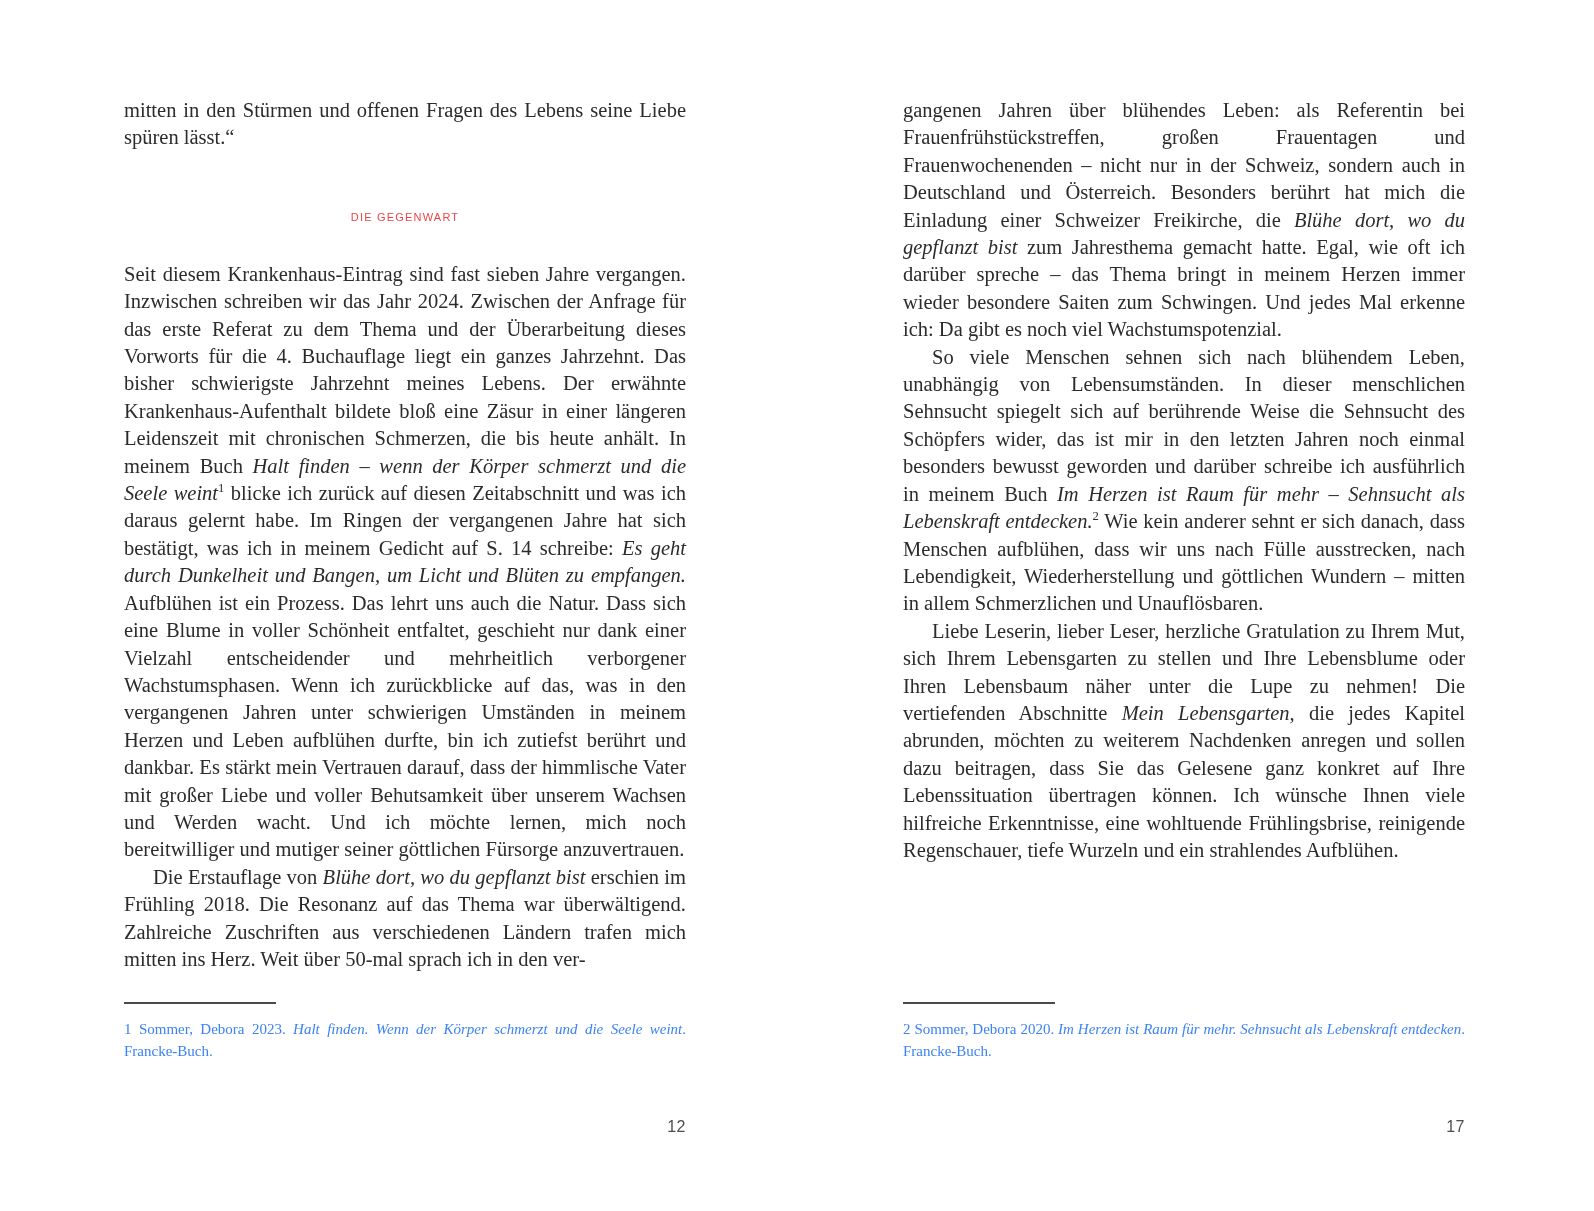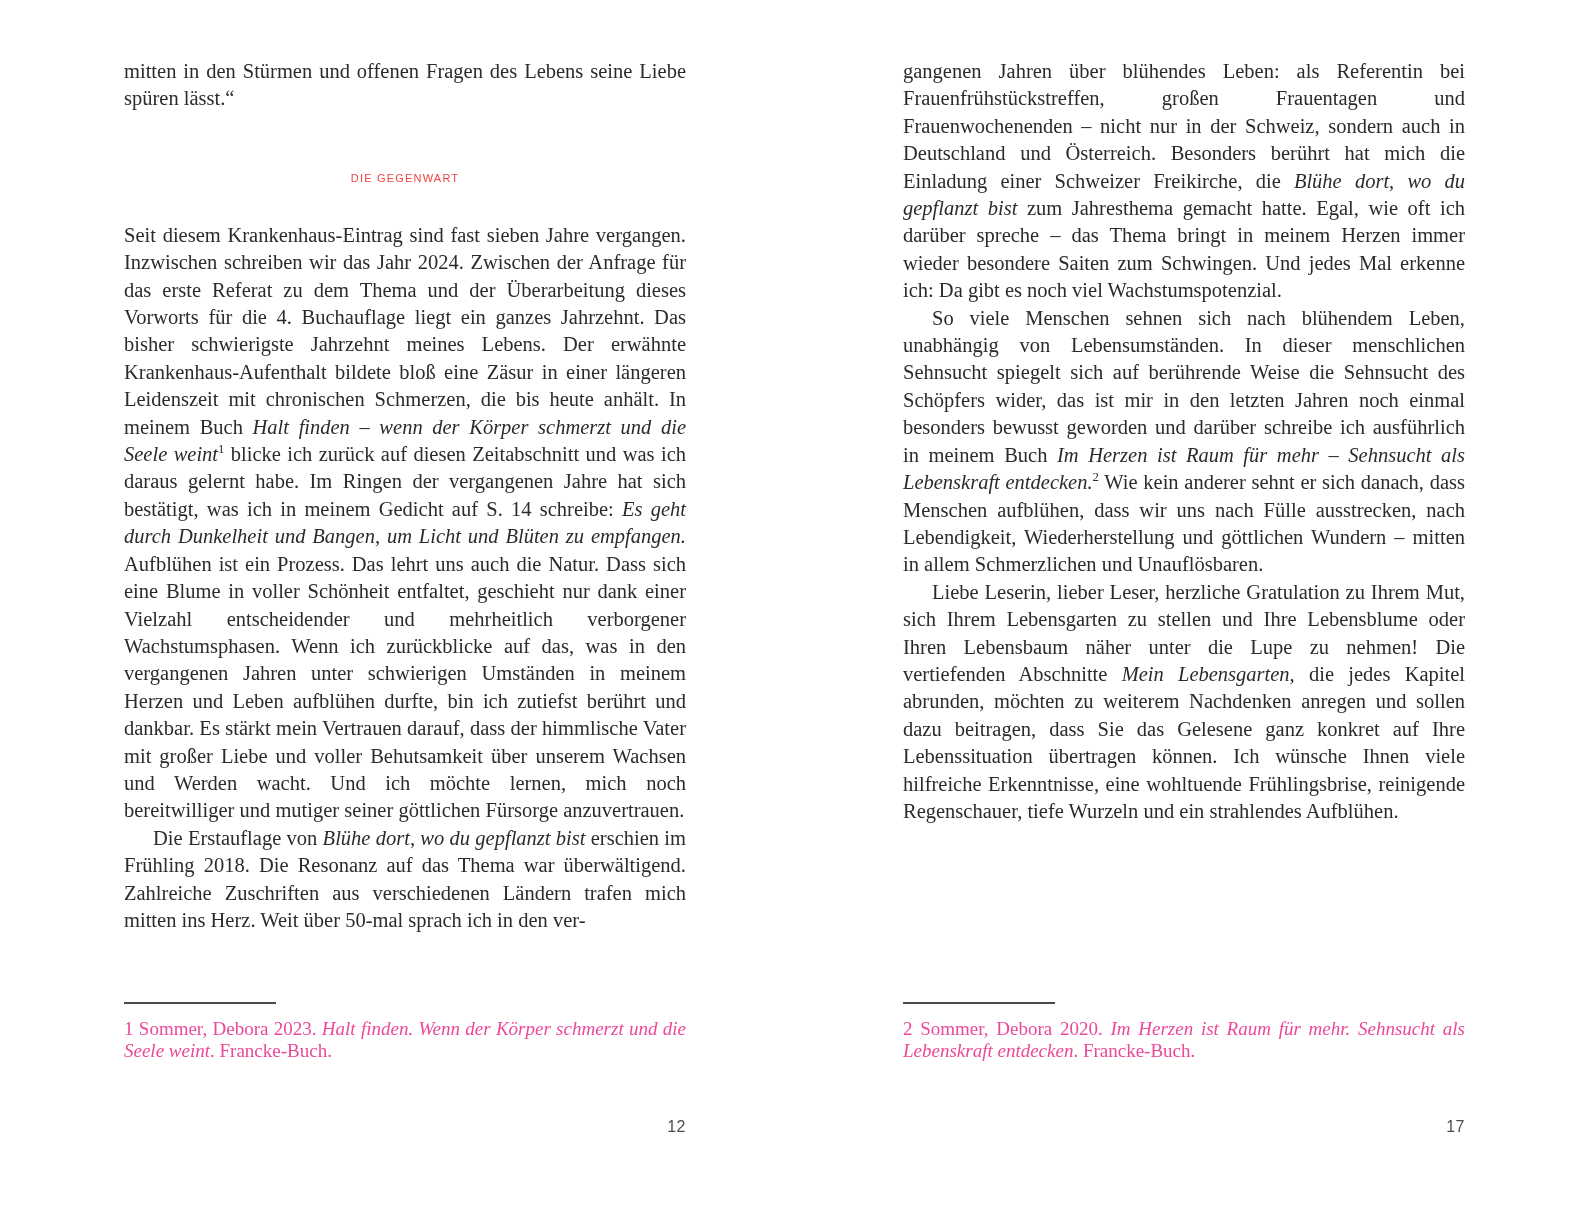--- a/index.html
+++ b/index.html
@@ -12,21 +12,21 @@
     color: #2b2b2b;
   }
   .spread { position: absolute; inset: 0; background: #ffffff; }
   .col {
     position: absolute; top: 0;
     width: 562px; height: 1211px;
   }
   .col-left  { left: 124px; }
   .col-right { left: 903px; }
   .text-flow {
-    padding-top: 58px;
+    padding-top: 97px;
     font-size: 20.5px;
     line-height: 27.4px;
     text-align: justify;
     hyphens: auto; -webkit-hyphens: auto;
   }
   .para { margin: 0; }
   .para.indent { text-indent: 29px; }
   .section-heading {
     margin: 52px 0 30px 0;
     text-align: center;
@@ -45,24 +45,24 @@
   em { font-style: italic; }
   sup {
     font-size: 0.62em;
     line-height: 0;
     vertical-align: super;
   }
   .footnote {
     position: absolute;
     left: 0; top: 1002px;
     width: 100%;
-    font-size: 19px;
+    font-size: 15px;
     line-height: 22px;
     text-align: justify;
-    color: #ec4899;
+    color: #3b82f6;
   }
   .footnote-rule {
     width: 152px; height: 0;
     border-top: 2px solid #4a4a4a;
     margin: 0 0 14px 0;
   }
   .page-num {
     position: absolute;
     left: 0; top: 1118px;
     width: 100%;

